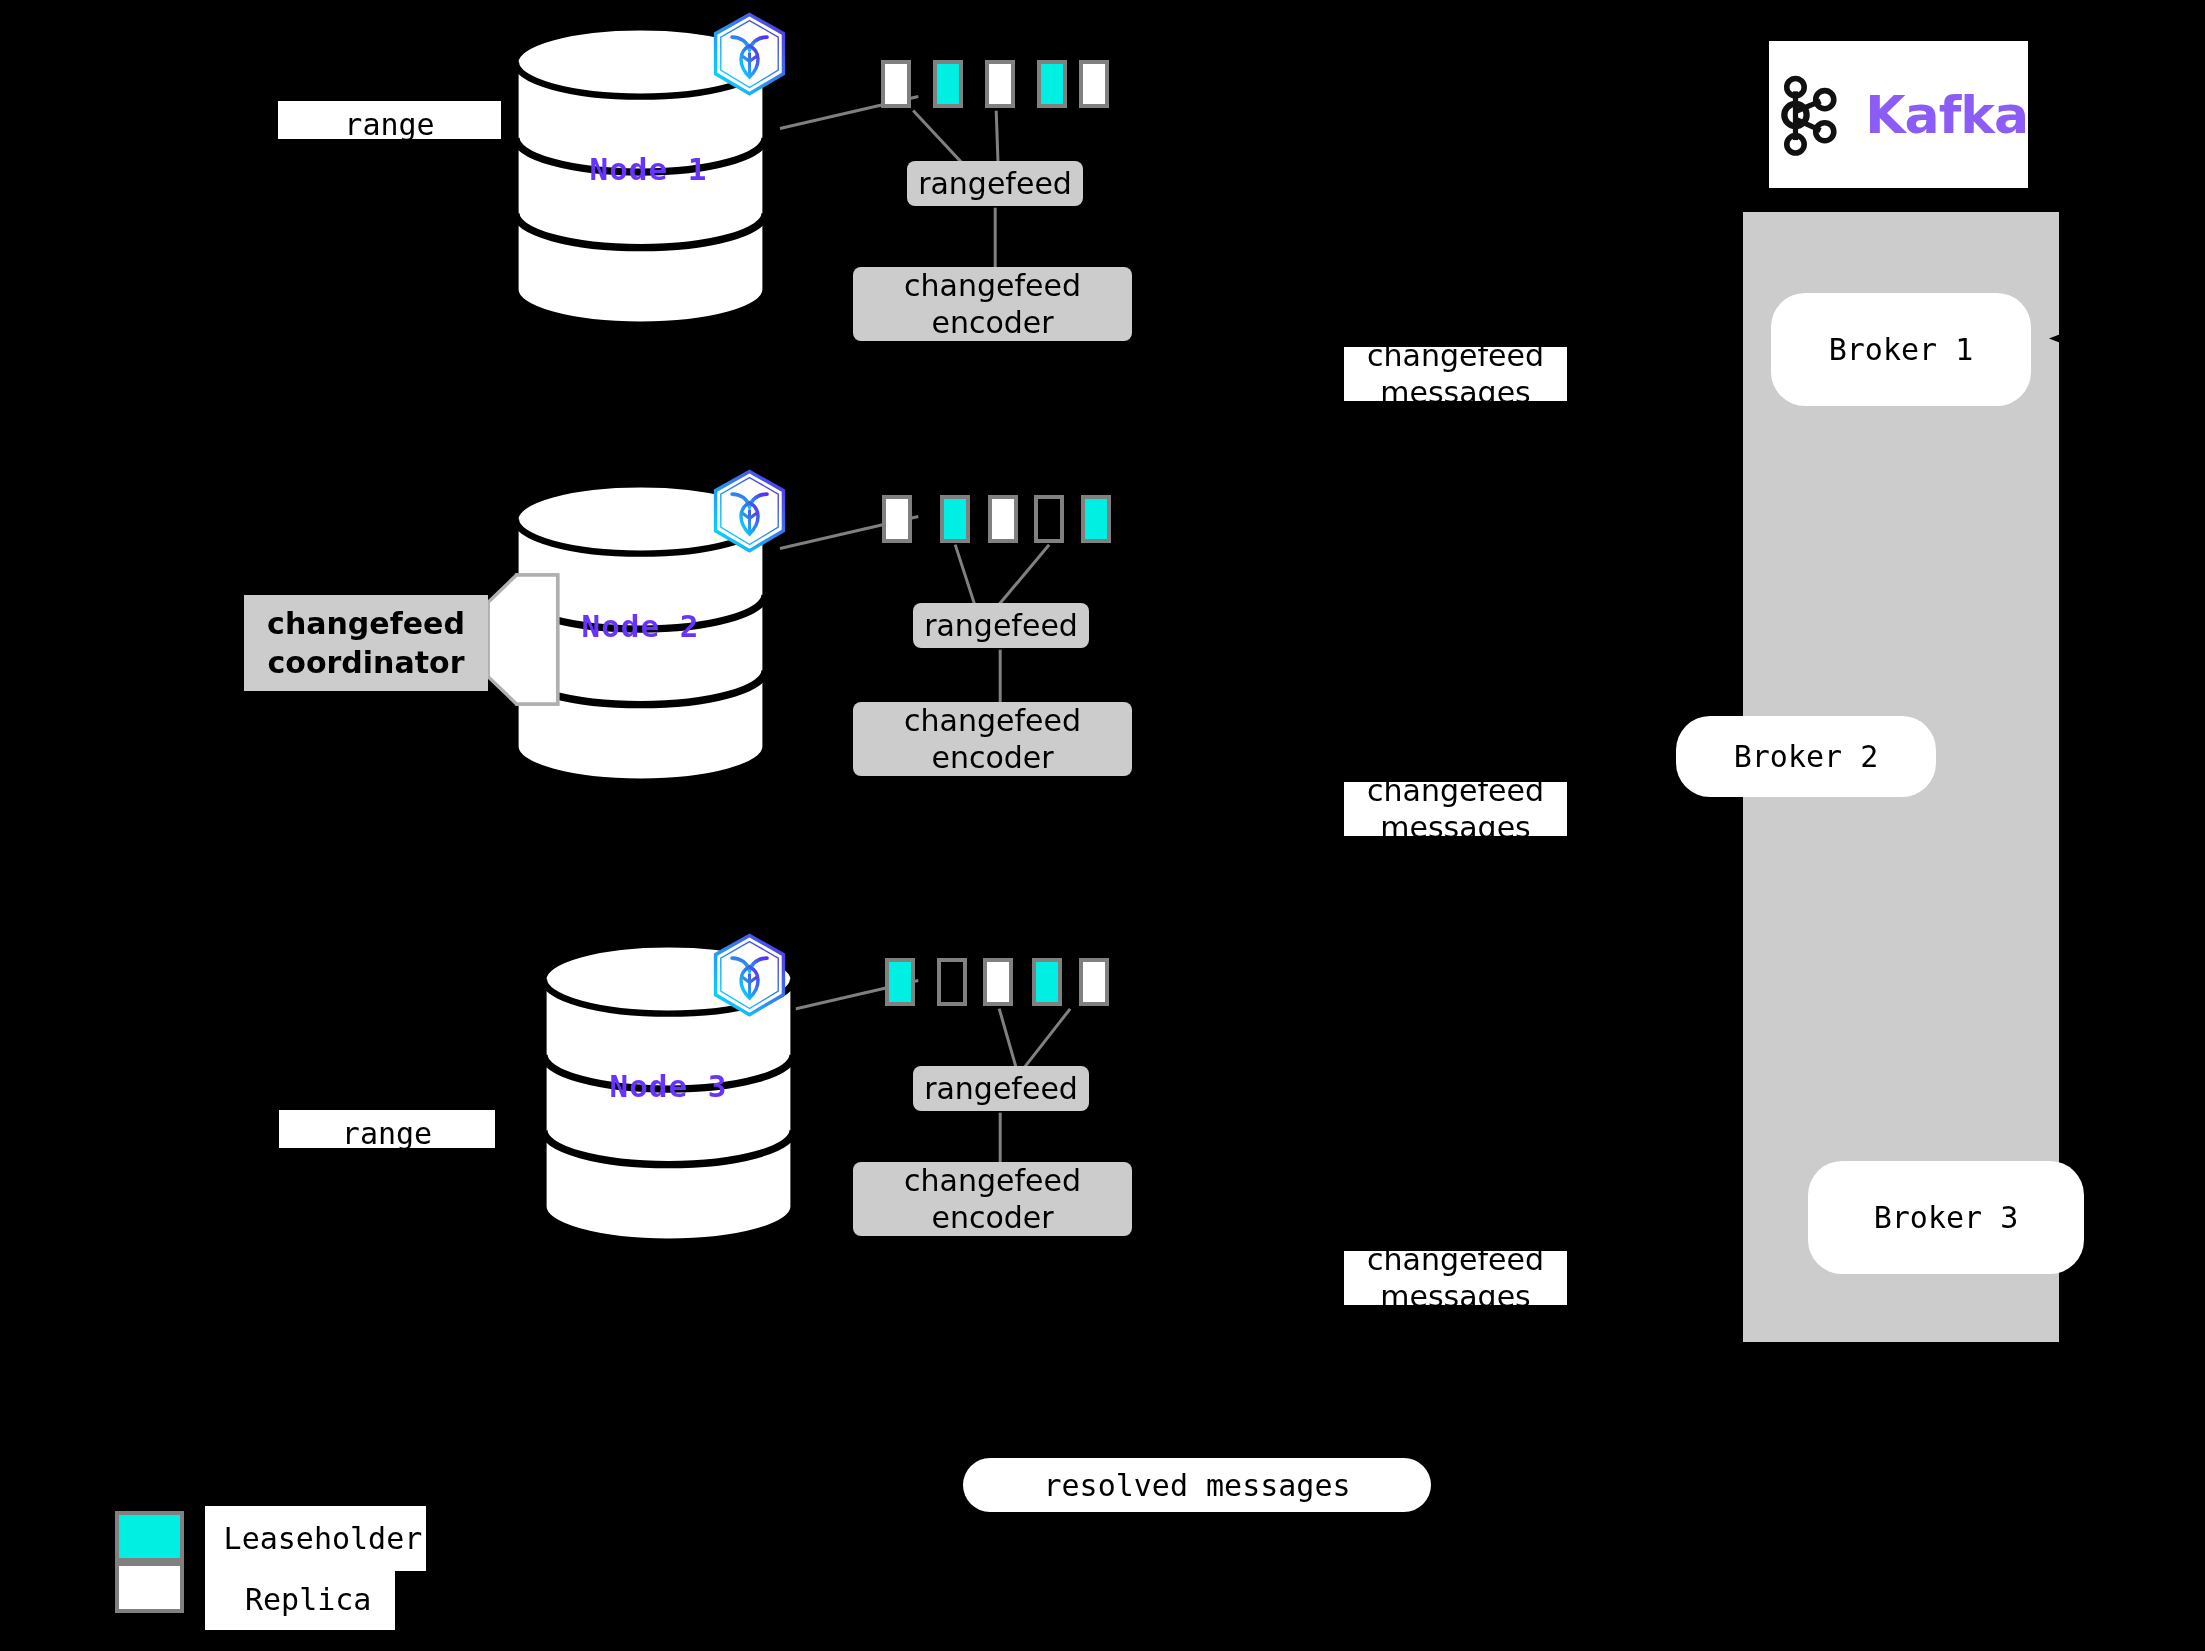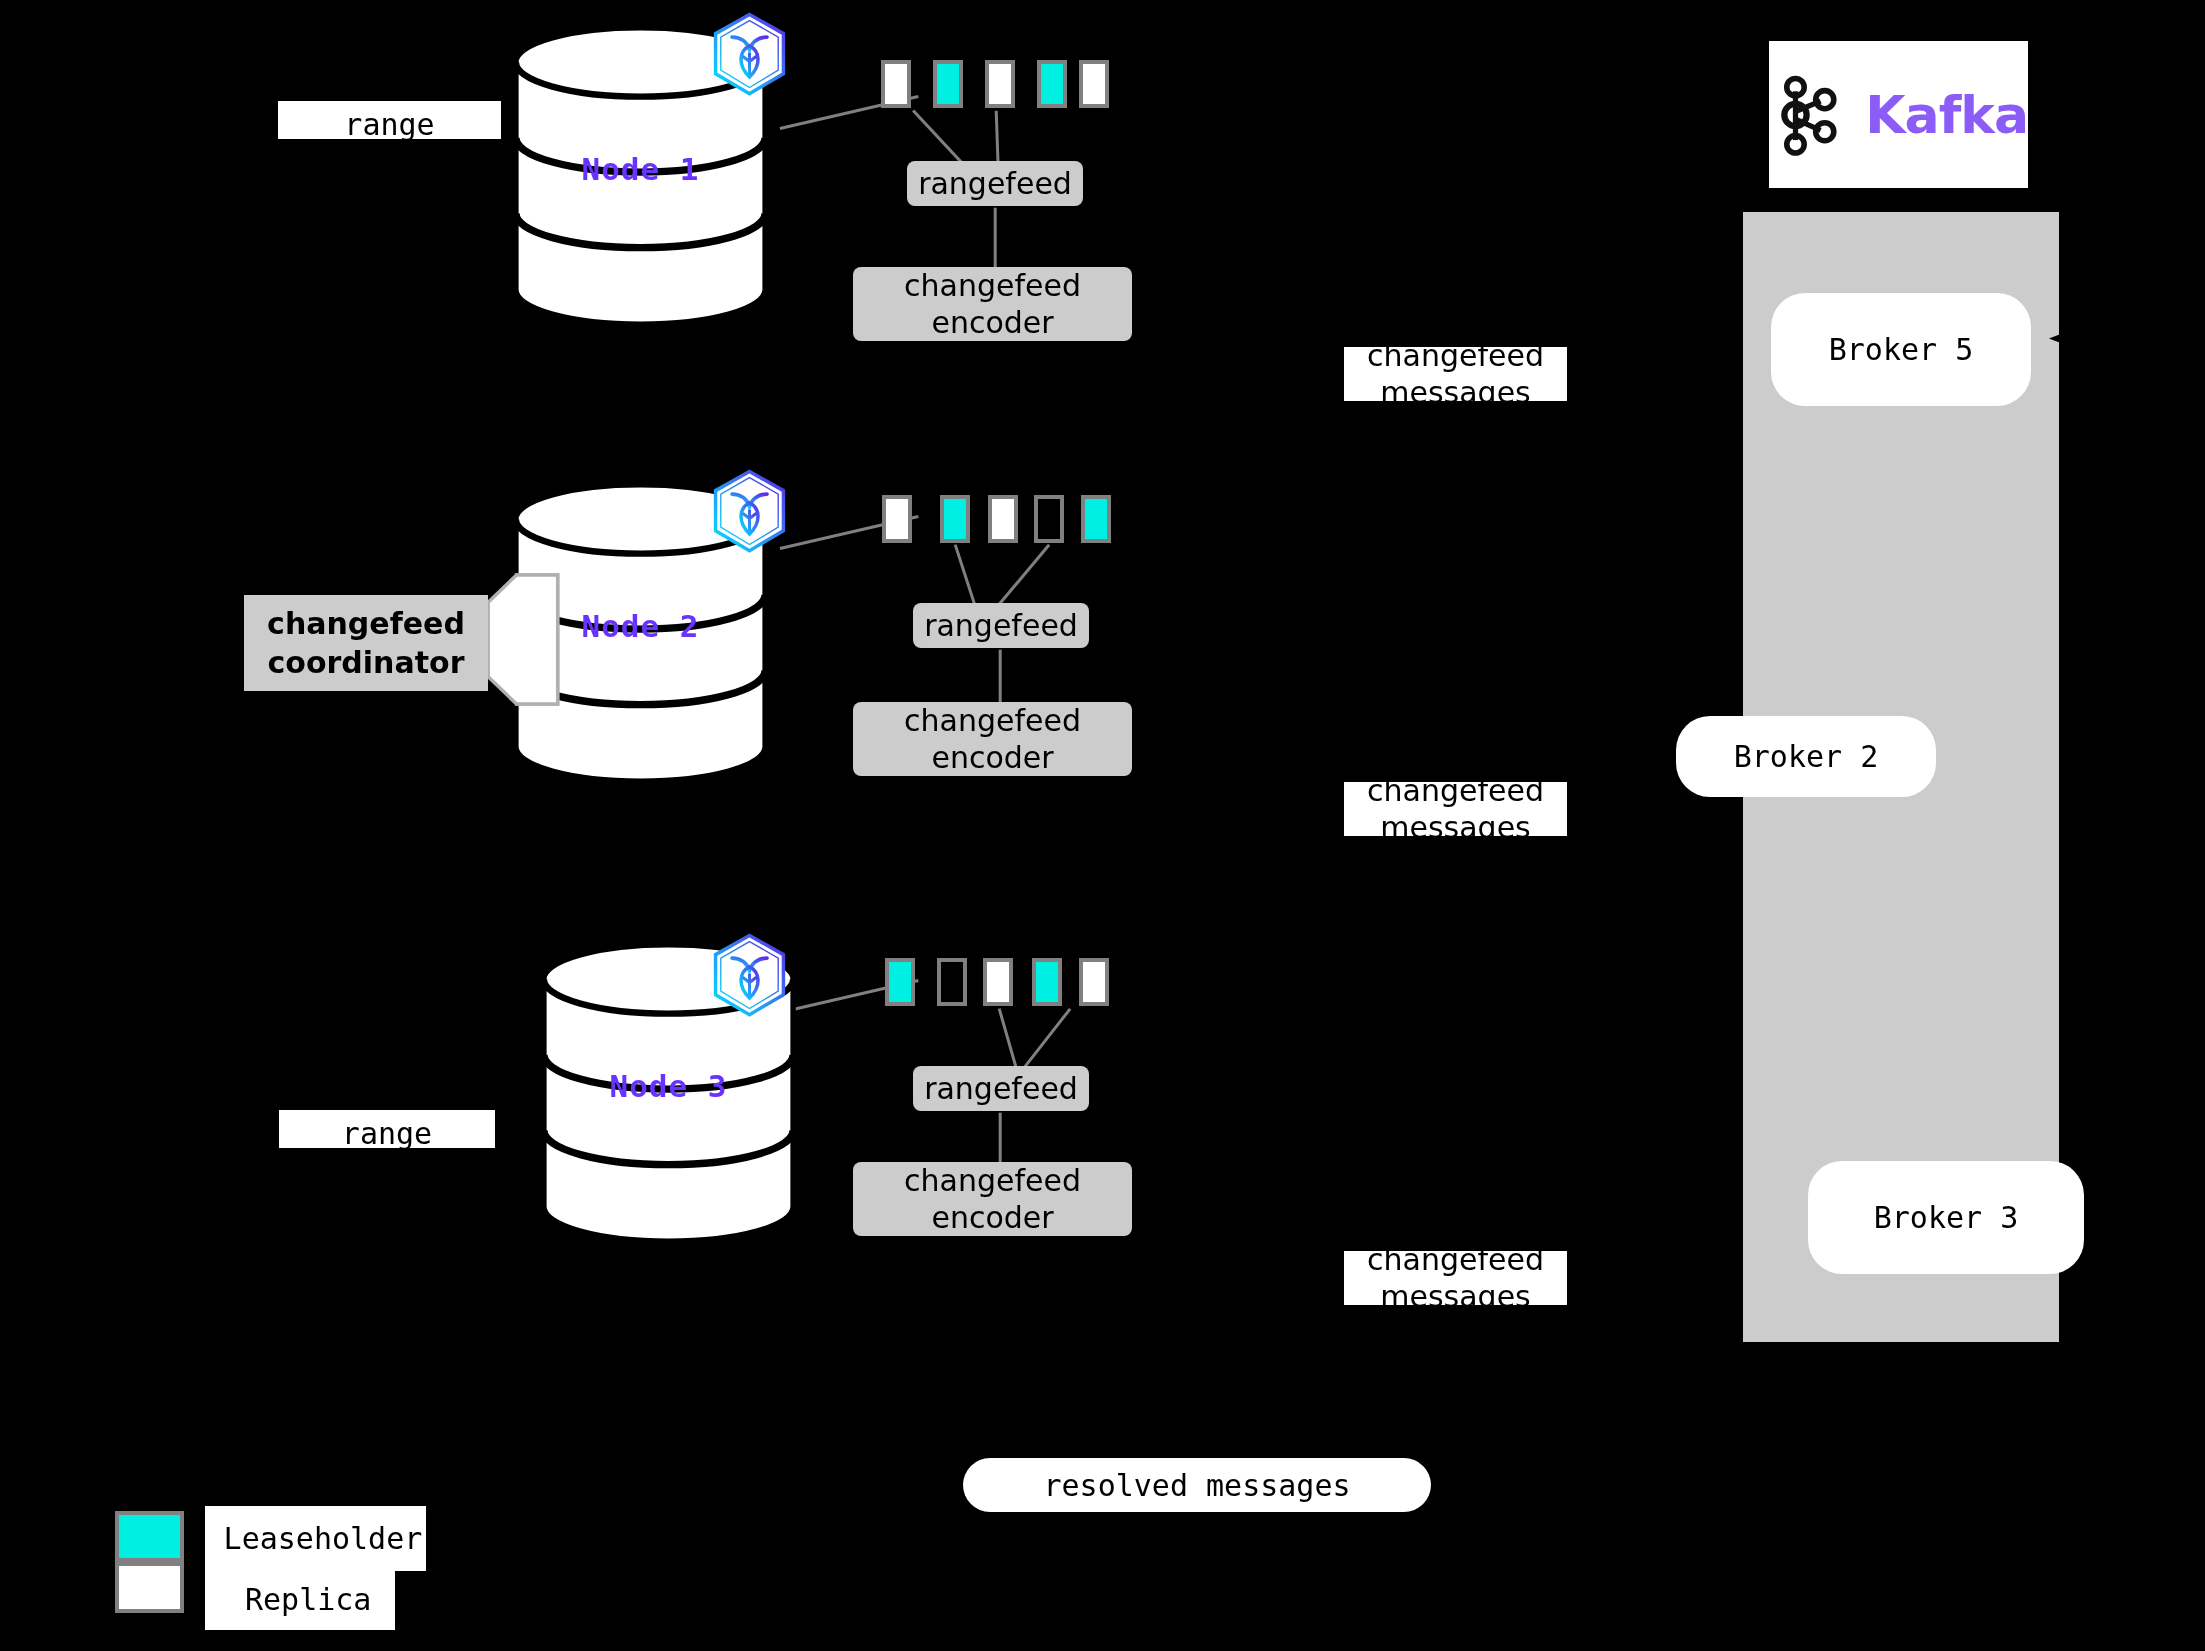--- a/index.html
+++ b/index.html
@@ -69,21 +69,21 @@
 
   <div class="abs line" style="left:780px;top:127px;width:142px;transform:rotate(-13deg);"></div>
 
   <div class="abs" style="left:512px;top:23.5px;width:257px;height:304px;">
     <svg class="cyl" viewBox="0 0 525 620" preserveAspectRatio="none">
       <path d="M8,78 A254,70 0 0 1 517,78 L517,542 A254,70 0 0 1 8,542 Z" fill="#ffffff" stroke="#000000" stroke-width="11"></path>
       <path d="M8,78 A254,70 0 0 0 517,78" fill="none" stroke="#000000" stroke-width="13"></path>
       <path d="M8,232 A254,70 0 0 0 517,232" fill="none" stroke="#000000" stroke-width="15"></path>
       <path d="M8,386 A254,70 0 0 0 517,386" fill="none" stroke="#000000" stroke-width="15"></path>
     </svg>
-    <div class="nodelabel" style="top:127px;left:0;">Node 1</div>
+    <div class="nodelabel" style="top:127px;left:8px;">Node 1</div>
   </div>
 
   <div class="abs" style="left:706px;top:10.8px;width:87px;height:87px;">
     <svg viewBox="0 0 100 100" style="width:100%;height:100%;display:block;">
       <defs>
         <linearGradient id="cg1" x1="0" y1="1" x2="1" y2="0">
           <stop offset="0%" stop-color="#00E5FF"></stop>
             <stop offset="100%" stop-color="#5B2BE8"></stop>
         </linearGradient>
       </defs>
@@ -241,21 +241,21 @@
   </div>
 
   <div class="abs kpanel" style="left:1743px;top:212px;width:316px;height:1130px;"></div>
 
   <div class="abs" style="left:2048px;top:324px;width:29px;height:29px;">
     <svg viewBox="0 0 60 60" style="width:29px;height:29px;display:block;">
       <polygon points="2,30 44,14 34,30 44,46" fill="#000"></polygon>
     </svg>
   </div>
 
-  <div class="abs broker" style="left:1771px;top:293px;width:260px;height:113px;">Broker 5</div>
+  <div class="abs broker" style="left:1771px;top:293px;width:260px;height:113px;">Broker 1</div>
   <div class="abs broker" style="left:1676px;top:716px;width:260px;height:81px;">Broker 2</div>
   <div class="abs broker" style="left:1808px;top:1161px;width:276px;height:113px;">Broker 3</div>
 
   <div class="abs lswatch" style="left:115px;top:1511px;width:69px;height:51px;background:#00EFE3;"></div>
   <div class="abs lswatch" style="left:115px;top:1562px;width:69px;height:51px;background:#ffffff;"></div>
 
   <div class="abs llabel" style="left:185px;top:1506px;width:221px;height:65px;">Leaseholder</div>
   <div class="abs llabel" style="left:185px;top:1569px;width:190px;height:61px;padding-left:40px;">Replica</div>
 
 </div>

